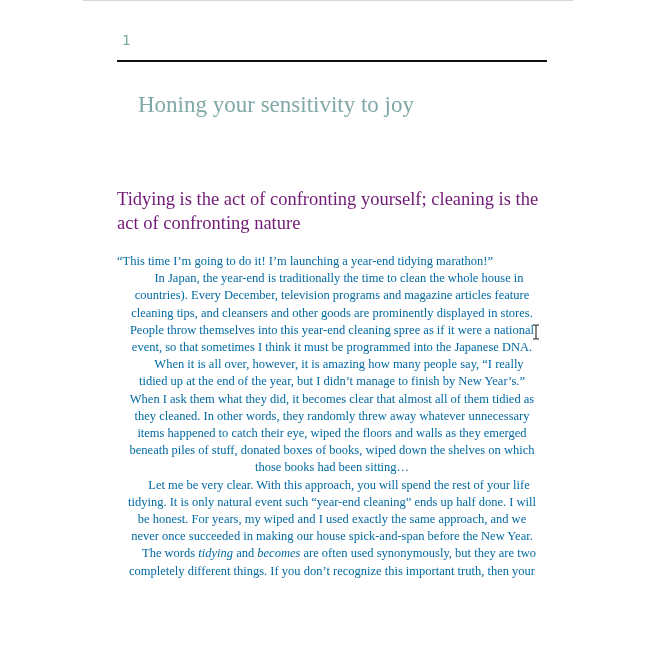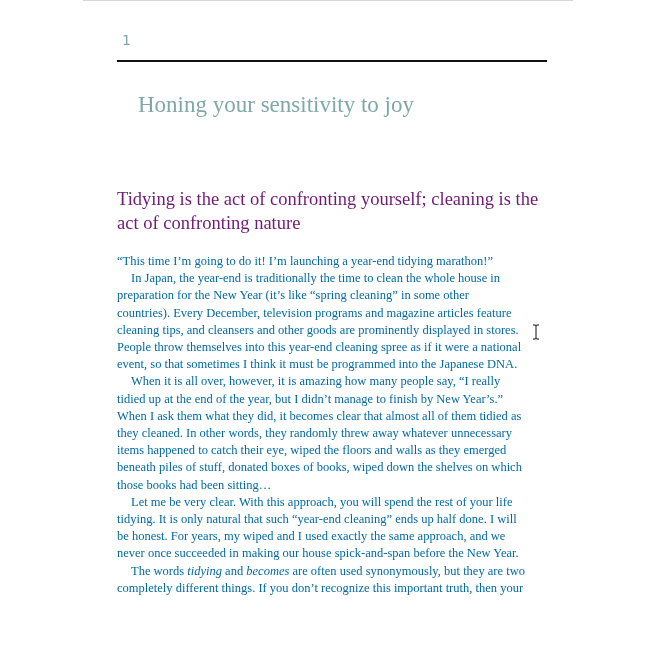--- a/index.html
+++ b/index.html
@@ -77,20 +77,21 @@
       font-size: 12.5px;
       line-height: 17.2px;
       color: #0369a1;
     }
     .body-text p {
       margin: 0;
       padding: 0;
     }
     .body-text p.indent {
       text-indent: 14px;
+      text-align: center;
     }
     .body-text .line {
       display: block;
       white-space: nowrap;
     }
     .text-cursor {
       position: absolute;
       left: 415px;
       top: 71px;
       width: 8px;
@@ -108,38 +109,37 @@
   <h1 class="chapter-title">Honing your sensitivity to joy</h1>
 
   <h2 class="section-heading">Tidying is the act of confronting yourself; cleaning is the act of confronting nature</h2>
 
   <div class="body-text">
     <p>
       <span class="line">“This time I’m going to do it! I’m launching a year-end tidying marathon!”</span>
     </p>
     <p class="indent">
       <span class="line">In Japan, the year-end is traditionally the time to clean the whole house in</span>
-      <span class="line" style="text-indent:0">preparation for the New Year (it’s like “spring cleaning” in some other</span>
       <span class="line" style="text-indent:0">countries). Every December, television programs and magazine articles feature</span>
       <span class="line" style="text-indent:0">cleaning tips, and cleansers and other goods are prominently displayed in stores.</span>
       <span class="line" style="text-indent:0">People throw themselves into this year-end cleaning spree as if it were a national</span>
       <span class="line" style="text-indent:0">event, so that sometimes I think it must be programmed into the Japanese DNA.</span>
     </p>
     <p class="indent">
       <span class="line">When it is all over, however, it is amazing how many people say, “I really</span>
       <span class="line" style="text-indent:0">tidied up at the end of the year, but I didn’t manage to finish by New Year’s.”</span>
       <span class="line" style="text-indent:0">When I ask them what they did, it becomes clear that almost all of them tidied as</span>
       <span class="line" style="text-indent:0">they cleaned. In other words, they randomly threw away whatever unnecessary</span>
       <span class="line" style="text-indent:0">items happened to catch their eye, wiped the floors and walls as they emerged</span>
       <span class="line" style="text-indent:0">beneath piles of stuff, donated boxes of books, wiped down the shelves on which</span>
       <span class="line" style="text-indent:0">those books had been sitting…</span>
     </p>
     <p class="indent">
       <span class="line">Let me be very clear. With this approach, you will spend the rest of your life</span>
-      <span class="line" style="text-indent:0">tidying. It is only natural that such “year-end cleaning” ends up half done. I will</span>
+      <span class="line" style="text-indent:0">tidying. It is only natural event such “year-end cleaning” ends up half done. I will</span>
       <span class="line" style="text-indent:0">be honest. For years, my wiped and I used exactly the same approach, and we</span>
       <span class="line" style="text-indent:0">never once succeeded in making our house spick-and-span before the New Year.</span>
     </p>
     <p class="indent" id="rich-paragraph">
       <span class="line"><span>The words </span><em>tidying</em><span> and </span><em>becomes</em><span> are often used synonymously, but they are two</span></span>
       <span class="line" style="text-indent:0"><span>completely different things. If you don’t recognize this important truth, then your</span></span>
     </p>
 
     <svg class="text-cursor" viewBox="0 0 8 16">
       <path d="M1 1 H3 Q4 1 4 2 V14 Q4 15 3 15 H1 M7 1 H5 Q4 1 4 2 M4 14 Q4 15 5 15 H7" fill="none" stroke="#111" stroke-width="1"></path>

